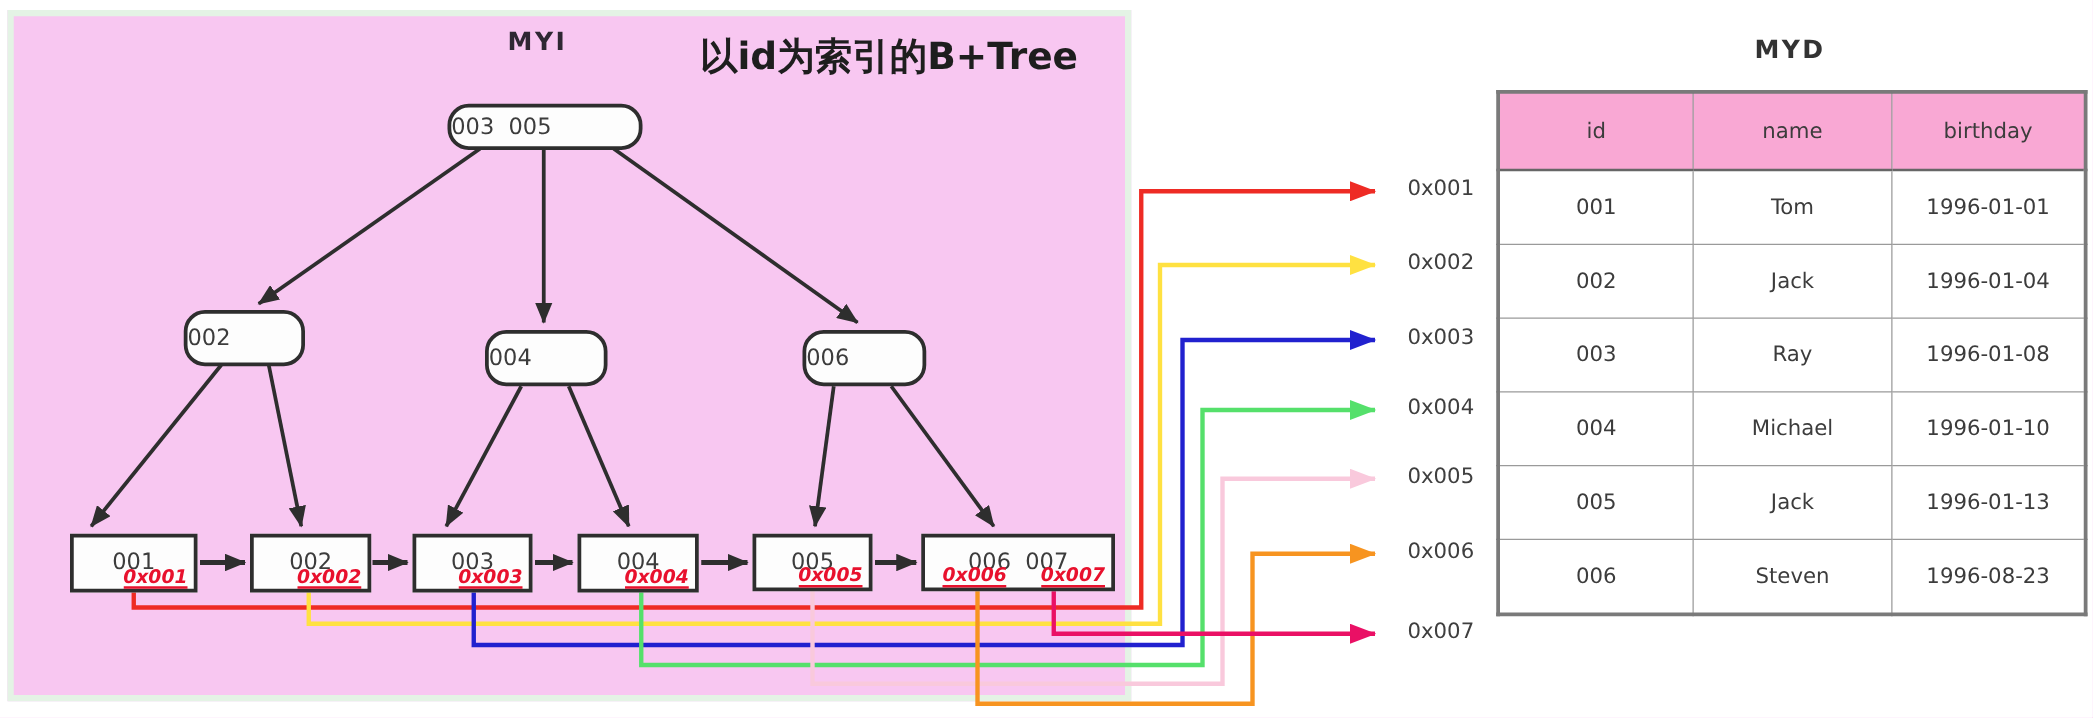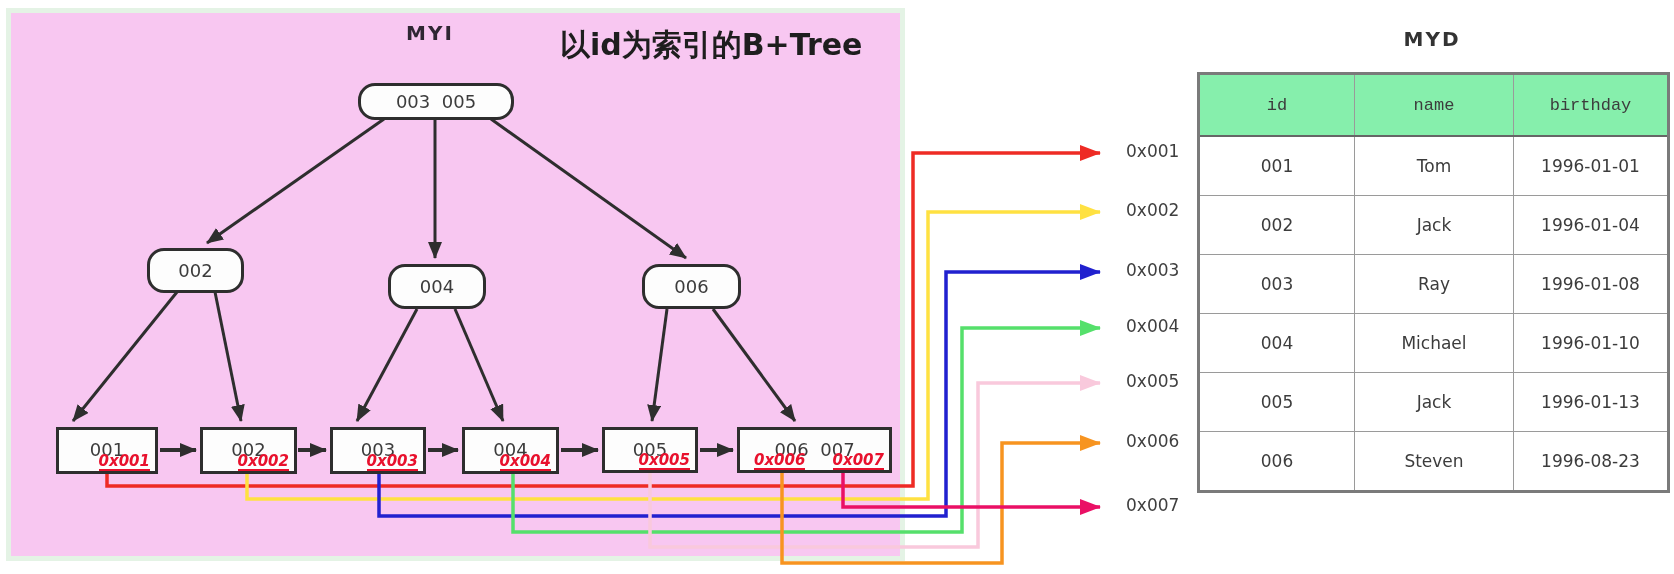--- a/index.html
+++ b/index.html
@@ -7,33 +7,33 @@
           font-family:"DejaVu Sans","Liberation Sans",sans-serif;}
   .panel{position:absolute;left:6px;top:8px;width:899px;height:553px;
          background:#f8c7f1;border:5px solid #e4f3e5;box-sizing:border-box;}
   .title{position:absolute;font-weight:bold;color:#2f2733;font-size:20px;letter-spacing:2px;text-align:center;}
   .myi-title{left:330px;top:21px;width:200px;}
   .myd-title{left:1197px;top:27px;width:470px;color:#333;}
   .subtitle{position:absolute;left:560px;top:25px;width:350px;font-weight:bold;color:#1e1e1e;font-size:30px;}
   svg.wires{position:absolute;left:0;top:0;z-index:2;}
   .node{position:absolute;z-index:3;background:#fdfdfd;border:3px solid #2e2e2e;box-sizing:border-box;
         color:#3c3c3c;font-size:18px;}
-  .inner{display:flex;align-items:center;justify-content:center;border-radius:17px;}
+  .inner{display:flex;align-items:center;justify-content:flex-start;border-radius:17px;}
   .keys{white-space:pre;}
   .leaf .keys{position:absolute;left:0;top:9px;width:100%;text-align:center;}
   .addr{position:absolute;bottom:0px;font-weight:bold;font-style:italic;font-size:15px;color:#e8112d;}
   .addr .u{display:inline-block;border-bottom:2px solid #e8112d;line-height:15px;}
   .addr-r{right:5px;}
   .addr-l{left:14px;}
   .ptr-label{position:absolute;z-index:4;font-size:17px;color:#3f3f3f;width:80px;}
   
   table.myd{position:absolute;left:1197px;top:72px;width:470px;border-collapse:collapse;
             border:3px solid #7a7a7a;font-size:17px;color:#3c3c3c;table-layout:fixed;z-index:3;}
-  table.myd th{background:#86efac;font-weight:normal;height:58px;border:1px solid #9a9a9a;
-               border-bottom:2px solid #666;font-family:Liberation Mono, monospace;}
+  table.myd th{background:#f9a8d4;font-weight:normal;height:58px;border:1px solid #9a9a9a;
+               border-bottom:2px solid #666;}
   table.myd td{background:#fff;height:56px;text-align:center;border:1px solid #9a9a9a;}
 </style>
 </head>
 <body>
 
 <div class="screen">
 
   <div class="panel"></div>
 
   <div class="title myi-title">MYI</div>

